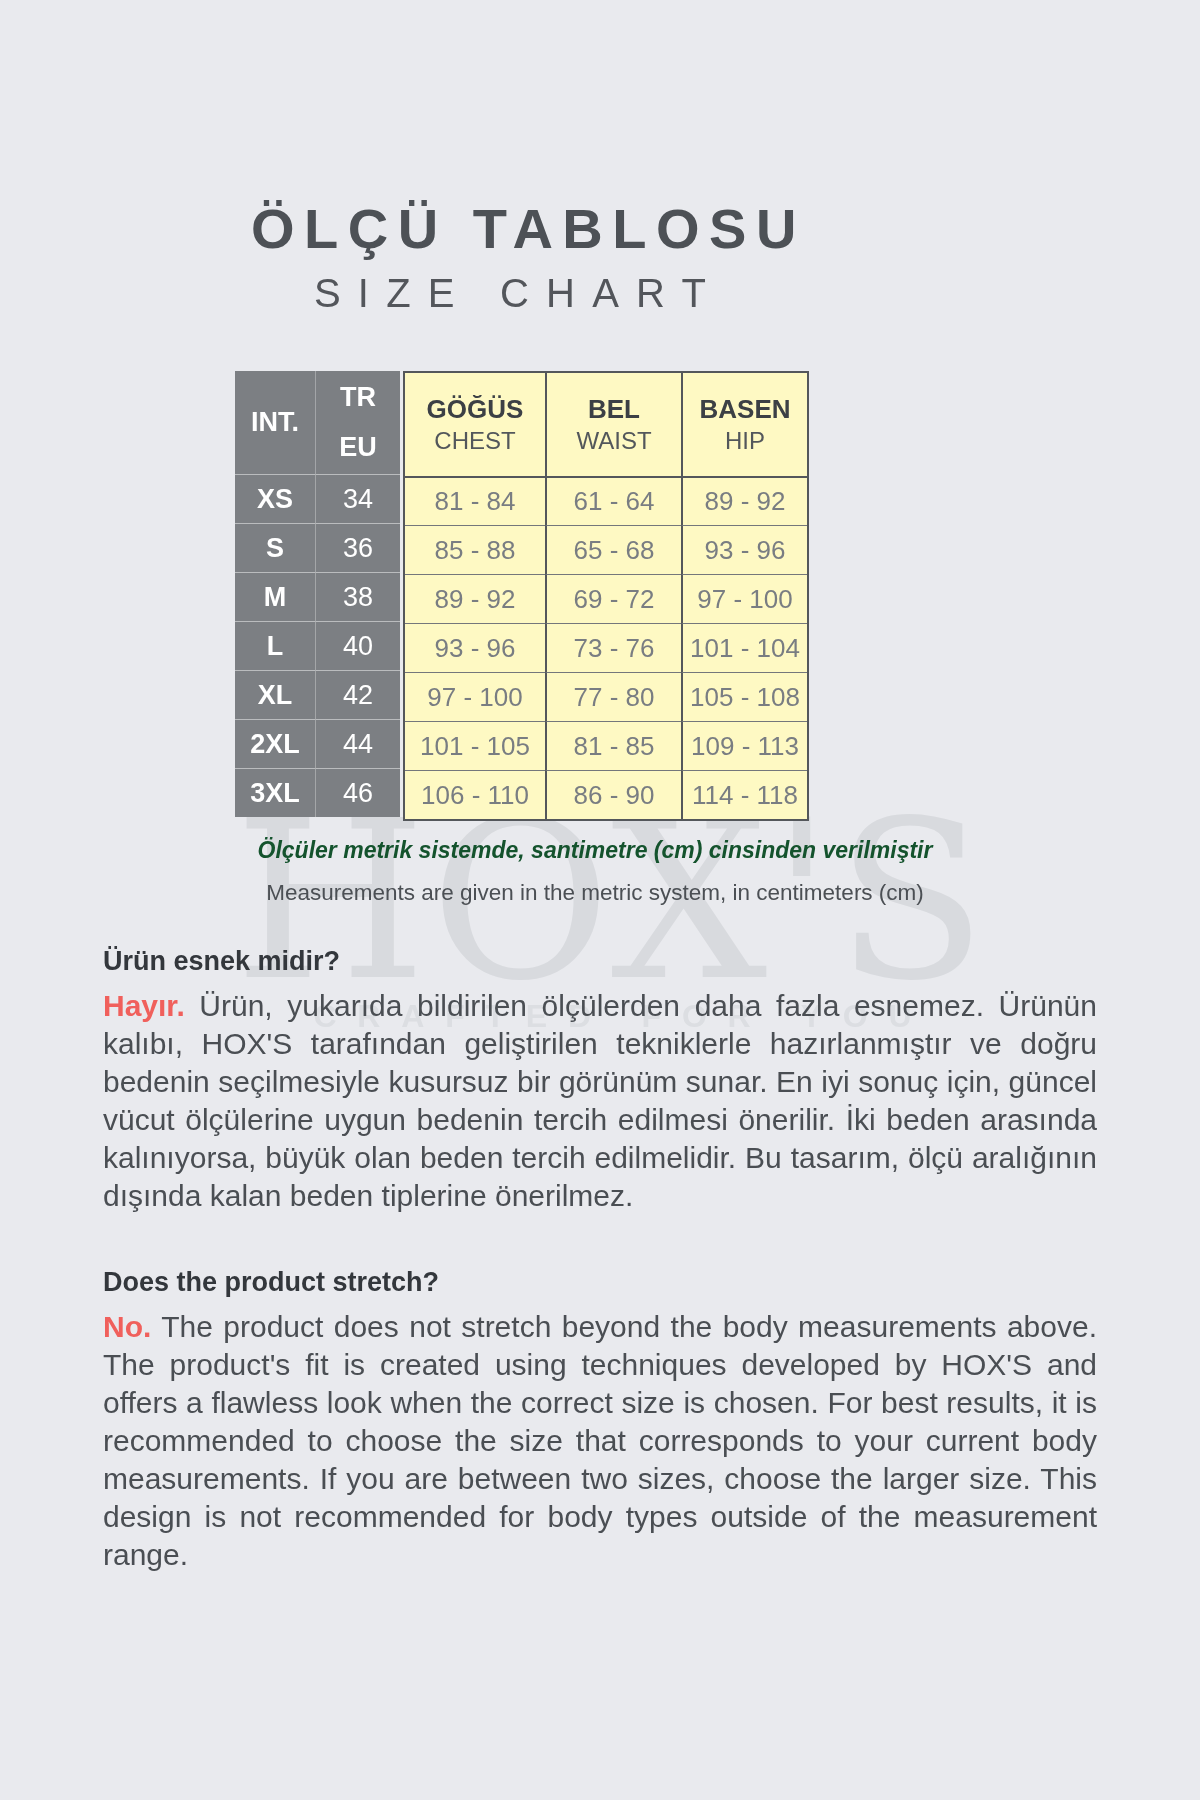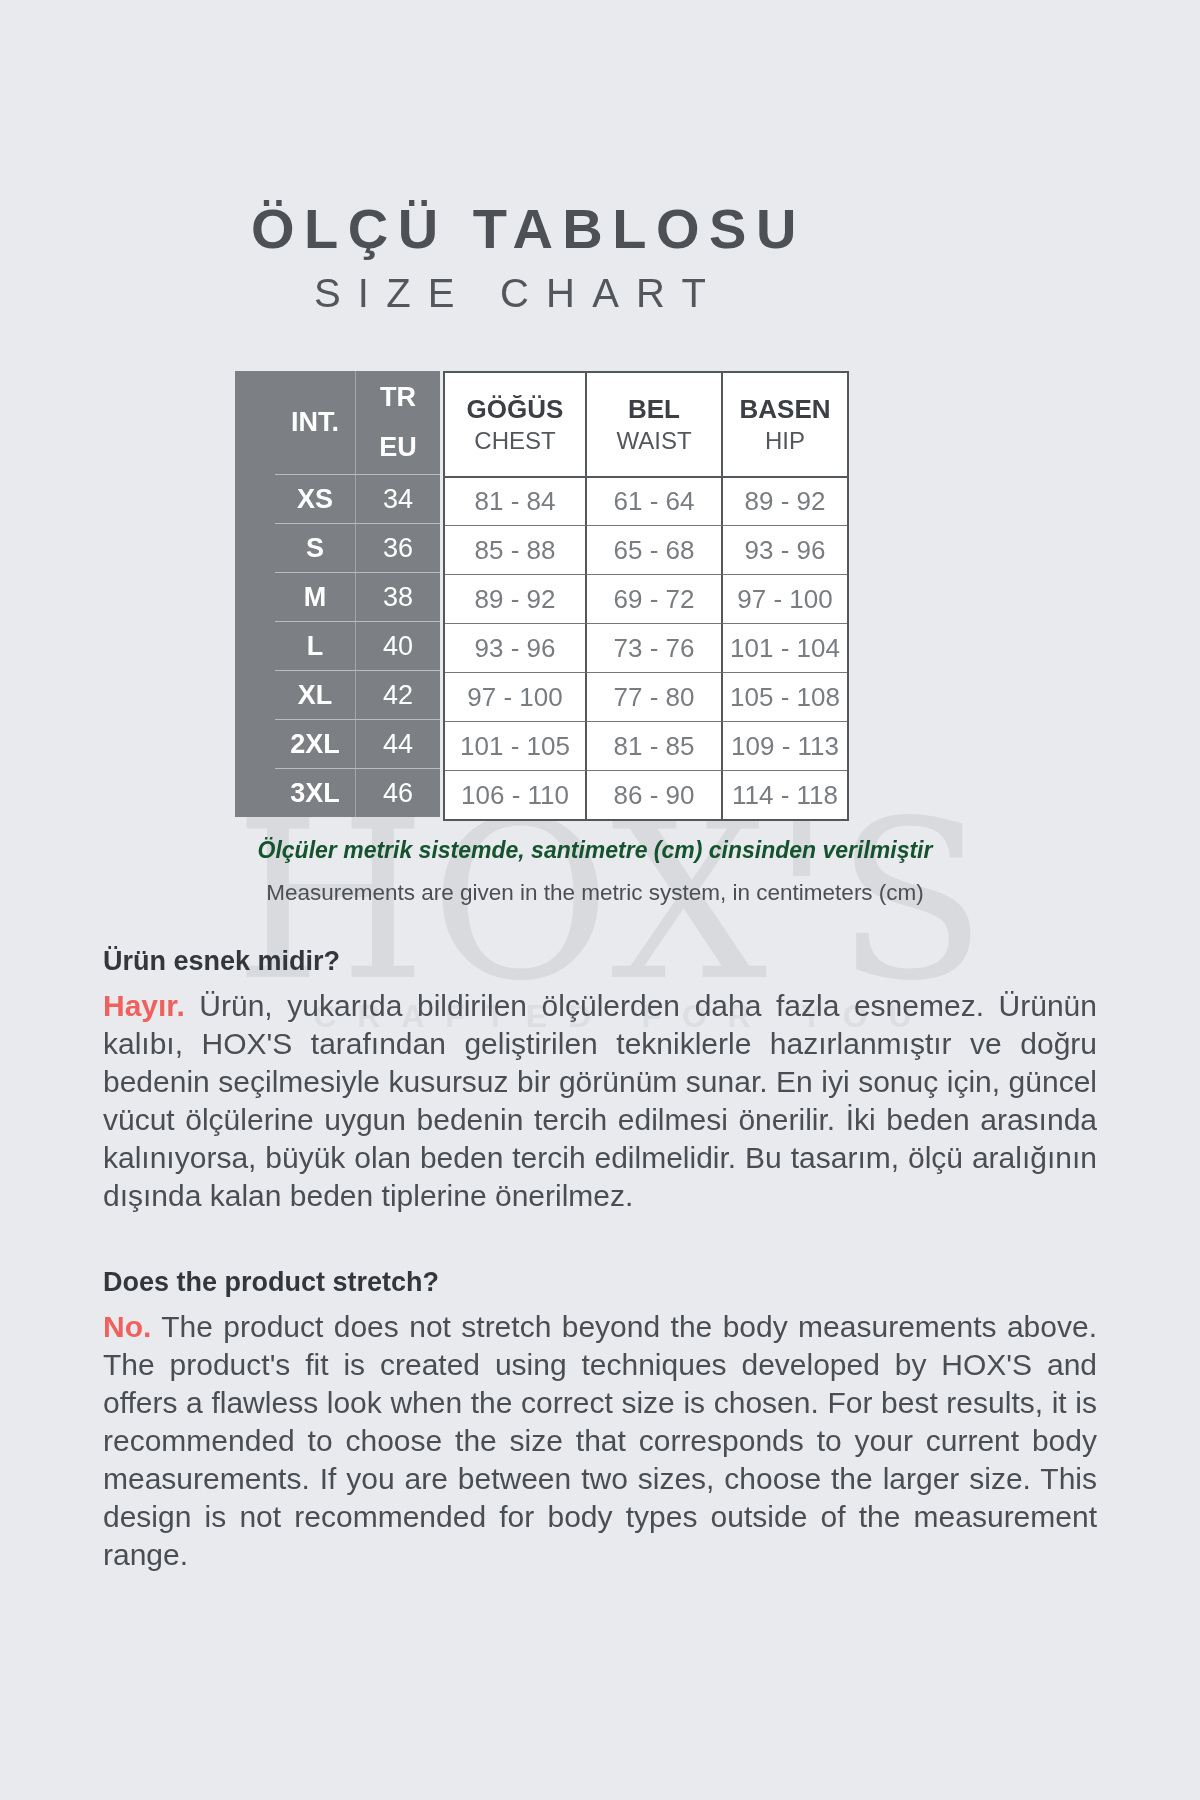--- a/index.html
+++ b/index.html
@@ -35,37 +35,36 @@
     margin:4px 0 0 0; font-size:40px; font-weight:400; letter-spacing:0.43em;
     color:#53565b; line-height:1; white-space:nowrap;
   }
 
   
   .table-wrap { display:flex; align-items:flex-start; margin:58px 0 0 235px; }
   .gray-col {
     display:grid; grid-template-columns:80px 85px;
     grid-template-rows:103px repeat(7,49px);
     background:#7c7f83;
-    padding-left:40px;
   }
   .gray-col > div {
     display:flex; align-items:center; justify-content:center;
     color:#ffffff; font-size:27px; box-sizing:border-box;
   }
   .gray-col > div:nth-child(even) { border-left:1px solid rgba(255,255,255,0.30); }
   .gray-col > div:nth-child(n+3) { border-top:1px solid rgba(255,255,255,0.48); }
   .g-int { font-weight:bold; }
   .g-treu { flex-direction:column; gap:20px; font-weight:bold; line-height:1.1; }
   .g-size { font-weight:bold; }
   .g-num  { font-weight:400; color:#e9eaeb; }
 
   .data-col {
     display:grid; grid-template-columns:140px 136px 126px;
     grid-template-rows:103px repeat(7,49px);
-    margin-left:3px; border:2px solid #54575b; background:#ffffff;
+    margin-left:3px; border:2px solid #54575b; background:#fef9c3;
   }
   .data-col > div {
     display:flex; align-items:center; justify-content:center;
     box-sizing:border-box; font-size:26px; color:#797d82;
   }
   .data-col > div:nth-child(3n+2),
   .data-col > div:nth-child(3n+3) { border-left:2px solid #54575b; }
   .data-col > div:nth-child(n+7)  { border-top:1px solid #74777b; }
   .data-col > div:nth-child(n+4):nth-child(-n+6) { border-top:2px solid #54575b; }
   .d-head { flex-direction:column; gap:7px; }

